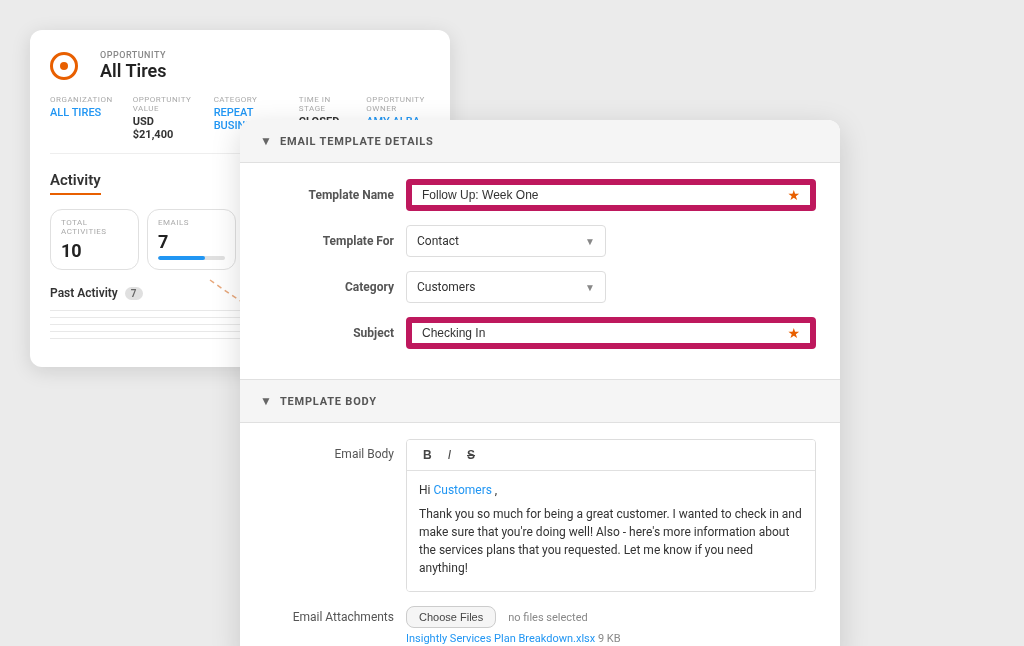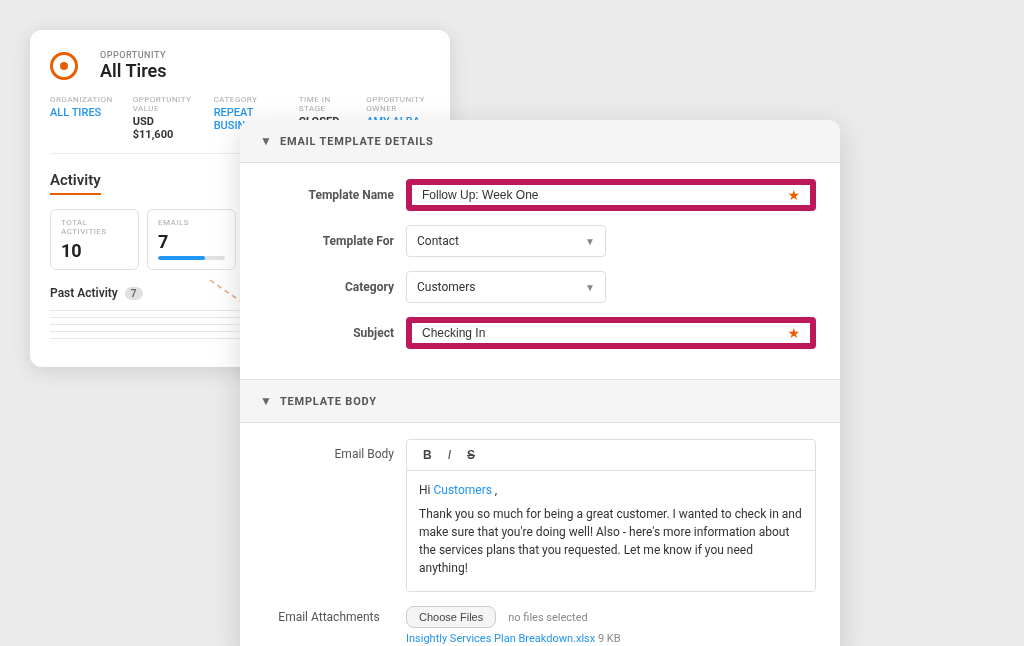--- a/index.html
+++ b/index.html
@@ -127,21 +127,21 @@
 
     .activity-stats {
       display: flex;
       gap: 8px;
       margin-bottom: 16px;
     }
 
     .stat-card {
       flex: 1;
       border: 1px solid #e0e0e0;
-      border-radius: 6px;
+      border-radius: 12px;
       padding: 8px 10px;
       display: flex;
       flex-direction: column;
       gap: 4px;
     }
 
     .stat-label {
       font-size: 8px;
       color: #aaa;
       text-transform: uppercase;
@@ -381,21 +381,21 @@
 
     .attachments-row {
       display: flex;
       align-items: center;
       gap: 12px;
       margin-top: 14px;
     }
 
     .attachments-label {
       width: 130px;
-      text-align: center;
+      text-align: right;
       font-size: 12px;
       color: #555;
       flex-shrink: 0;
     }
 
     .choose-files-btn {
       padding: 4px 12px;
       border: 1px solid #ccc;
       border-radius: 8px;
       font-size: 11px;
@@ -439,21 +439,21 @@
       </div>
     </div>
 
     <div class="crm-meta-row">
       <div class="crm-meta-item">
         <span class="crm-meta-label">ORGANIZATION</span>
         <span class="crm-meta-value link">ALL TIRES</span>
       </div>
       <div class="crm-meta-item">
         <span class="crm-meta-label">OPPORTUNITY VALUE</span>
-        <span class="crm-meta-value bold">USD $11,600</span>
+        <span class="crm-meta-value bold">USD $21,400</span>
       </div>
       <div class="crm-meta-item">
         <span class="crm-meta-label">CATEGORY</span>
         <span class="crm-meta-value link">REPEAT BUSINESS</span>
       </div>
       <div class="crm-meta-item">
         <span class="crm-meta-label">TIME IN STAGE</span>
         <span class="crm-meta-value bold">CLOSED WON</span>
       </div>
       <div class="crm-meta-item">

